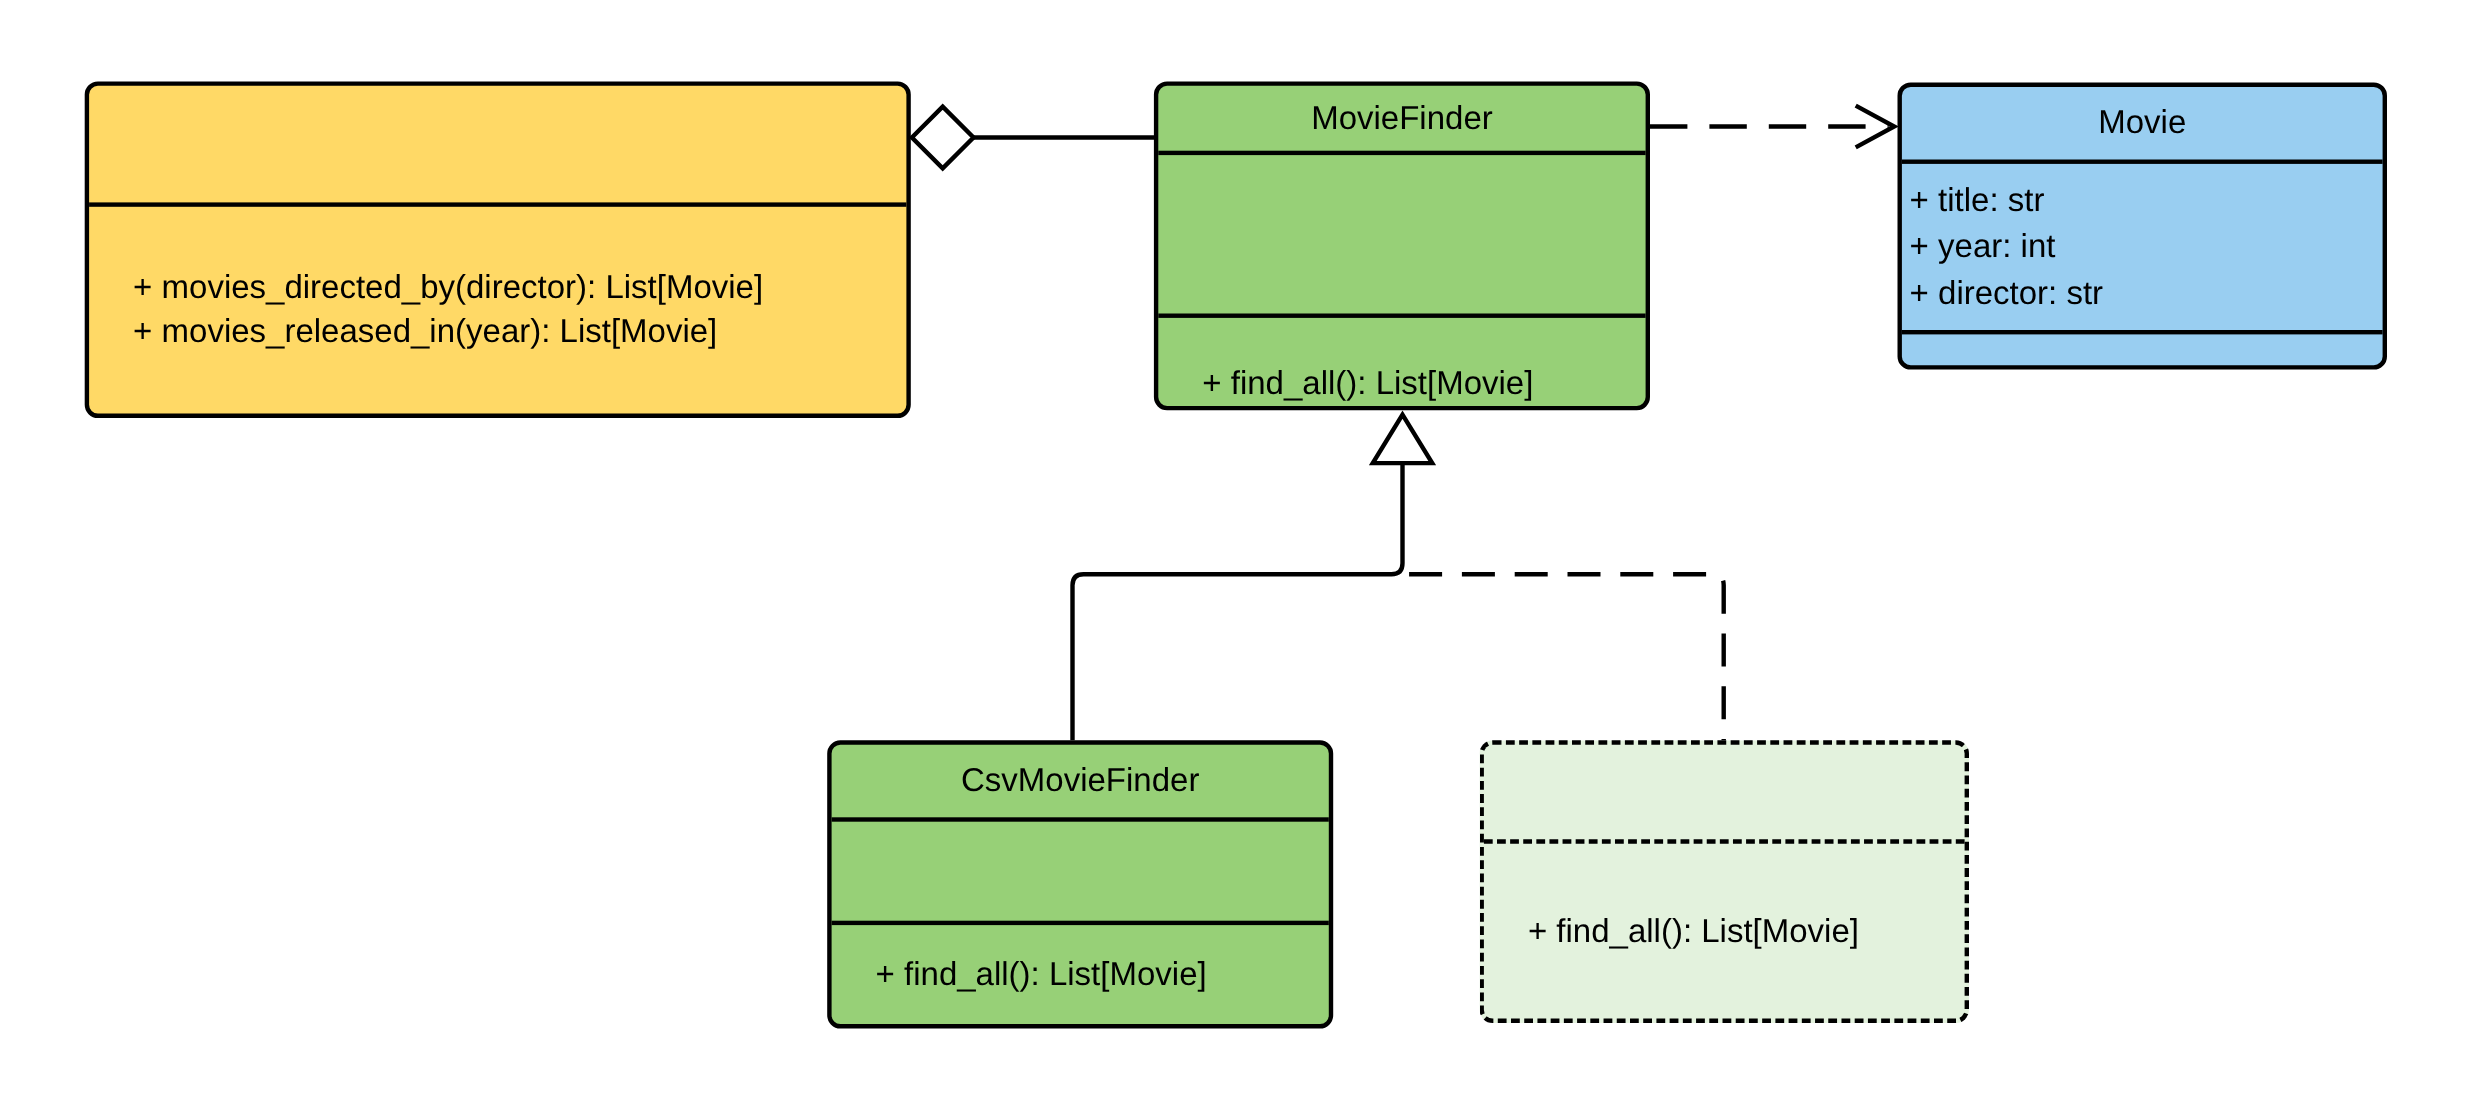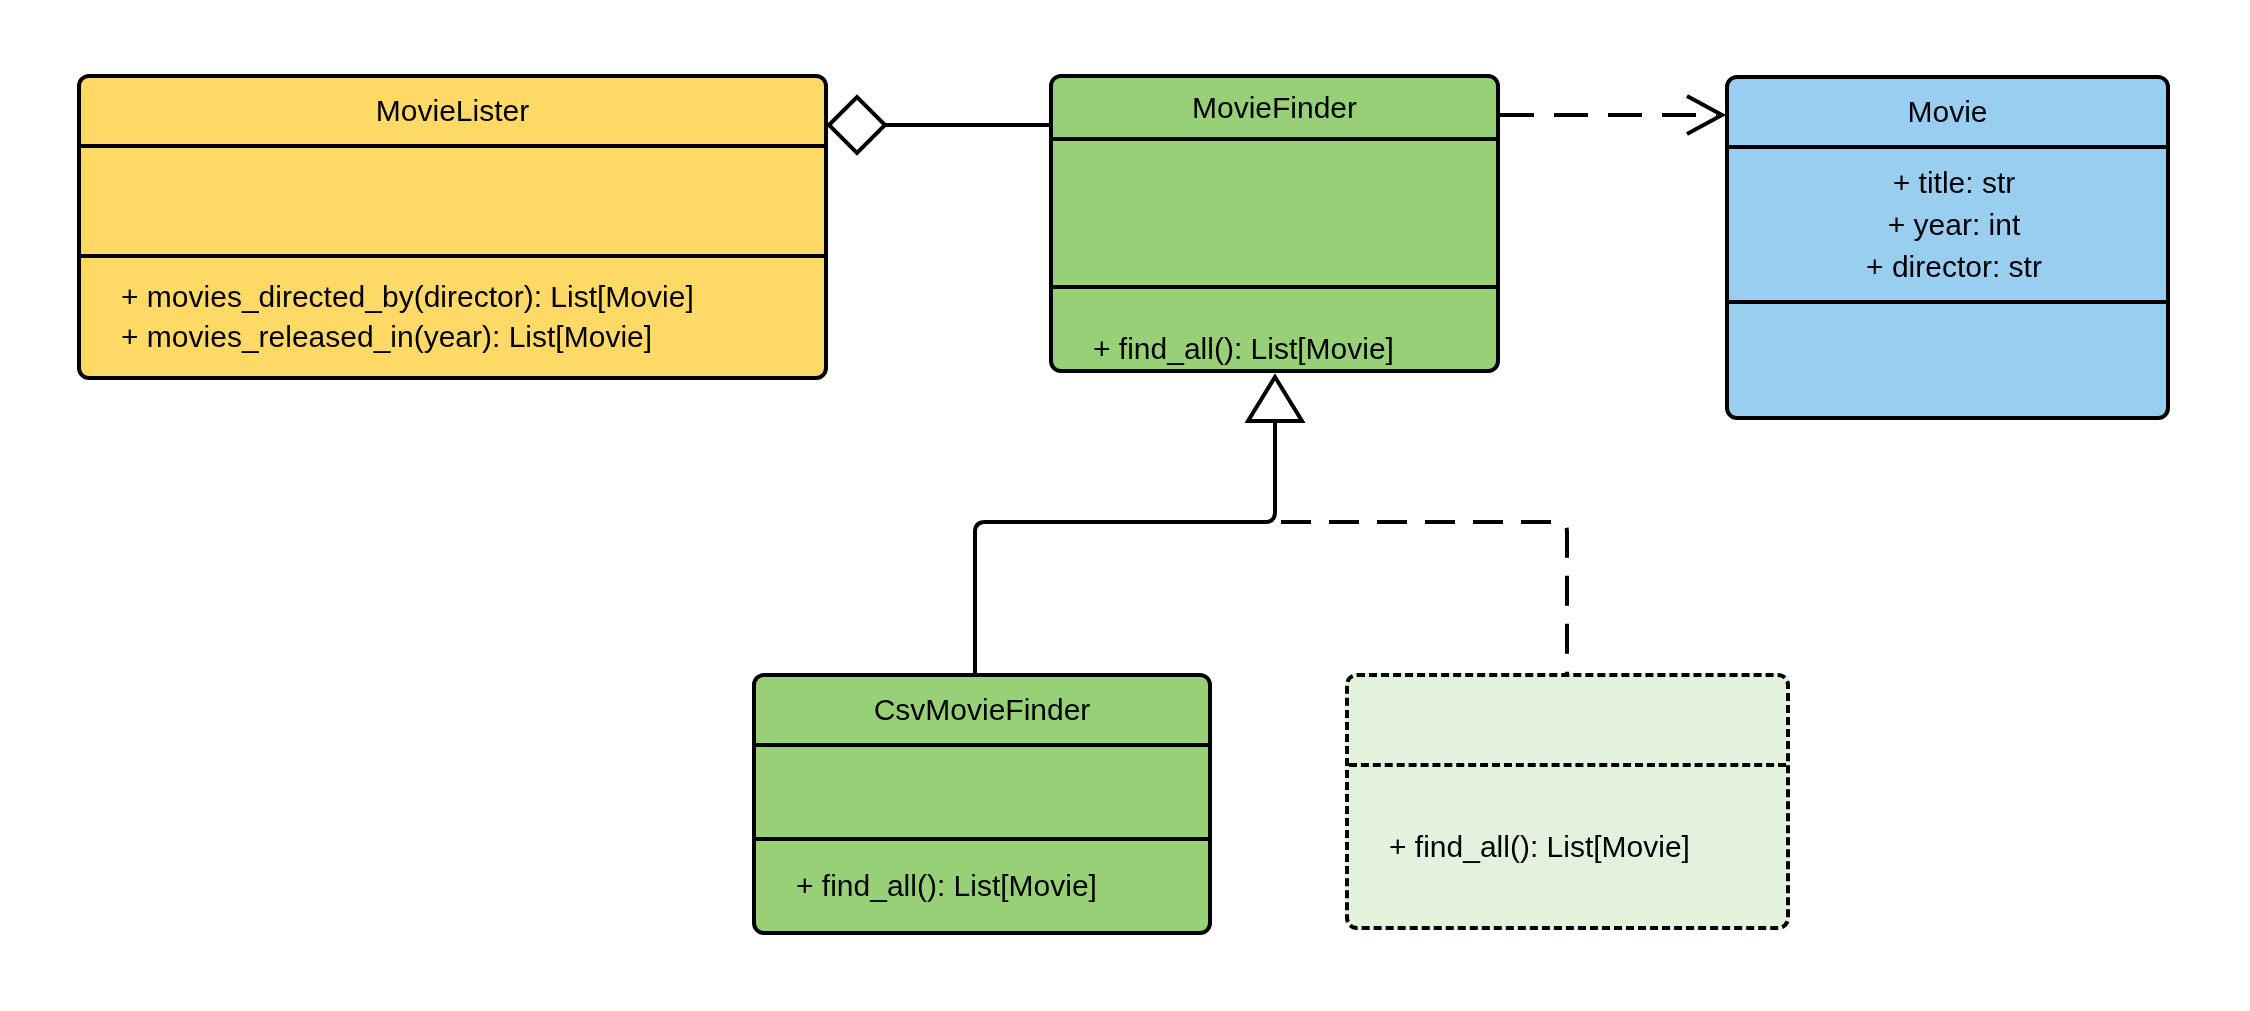--- a/index.html
+++ b/index.html
@@ -59,26 +59,26 @@
 
   
   .b-lister  { left: 77px;   top: 74px;  width: 751px; height: 306px; background: var(--yellow, #FFD966); }
   .b-lister  .row-title { height: 70px; }
   .b-lister  .row-mid   { height: 110px; }
 
   .b-finder  { left: 1049px; top: 74px;  width: 451px; height: 299px; background: var(--green, #97D077); gap: 40px; }
   .b-finder  .row-title { height: 70px; }
   .b-finder  .row-mid   { height: 108px; }
 
-  .b-movie   { left: 1725px; top: 75px;  width: 445px; height: 345px; background: var(--blue, #99CEF1); text-align: center; }
+  .b-movie   { left: 1725px; top: 75px;  width: 445px; height: 261px; background: var(--blue, #99CEF1); }
   .b-movie   .row-title { height: 70px; }
   .b-movie   .row-attrs {
     height: 155px;
     display: flex; flex-direction: column; justify-content: center;
-    padding: 0 12px 0 25px;
+    padding: 0 12px 0 7px;
   }
   .b-movie   .row-empty { flex: 1; border-bottom: none !important; }
 
   .b-csv     { left: 752px;  top: 673px; width: 460px; height: 262px; background: var(--green, #97D077); }
   .b-csv     .row-title { height: 70px; }
   .b-csv     .row-mid   { height: 94px; }
 
   .b-sqlite  { left: 1345px; top: 673px; width: 445px; height: 257px; background: var(--pale_green, #E3F2DD); }
   .b-sqlite  { border-style: dashed; }
   .b-sqlite  .row { border-bottom-style: dashed; }
@@ -111,21 +111,20 @@
       <path class="edge" d="M 1275 421 V 512 Q 1275 522 1265 522 H 985 Q 975 522 975 532 V 673"></path>
       <polygon class="marker-filled-white" points="1275,377 1248,421 1302,421"></polygon>
     </g>
 
     <g>
       <path class="edge edge-dashed-elbow" d="M 1281 522 H 1557 Q 1567 522 1567 532 V 673"></path>
     </g>
   </svg>
 
   <div class="class-box b-lister">
-    <div class="row row-title">MovieLister</div>
     <div class="row row-mid"></div>
     <div class="row row-members">
       <div class="member-line">+ movies_directed_by(director): List[Movie]</div>
       <div class="member-line">+ movies_released_in(year): List[Movie]</div>
     </div>
   </div>
 
   <div class="class-box b-finder">
     <div class="row row-title">MovieFinder</div>
     <div class="row row-mid"></div>

